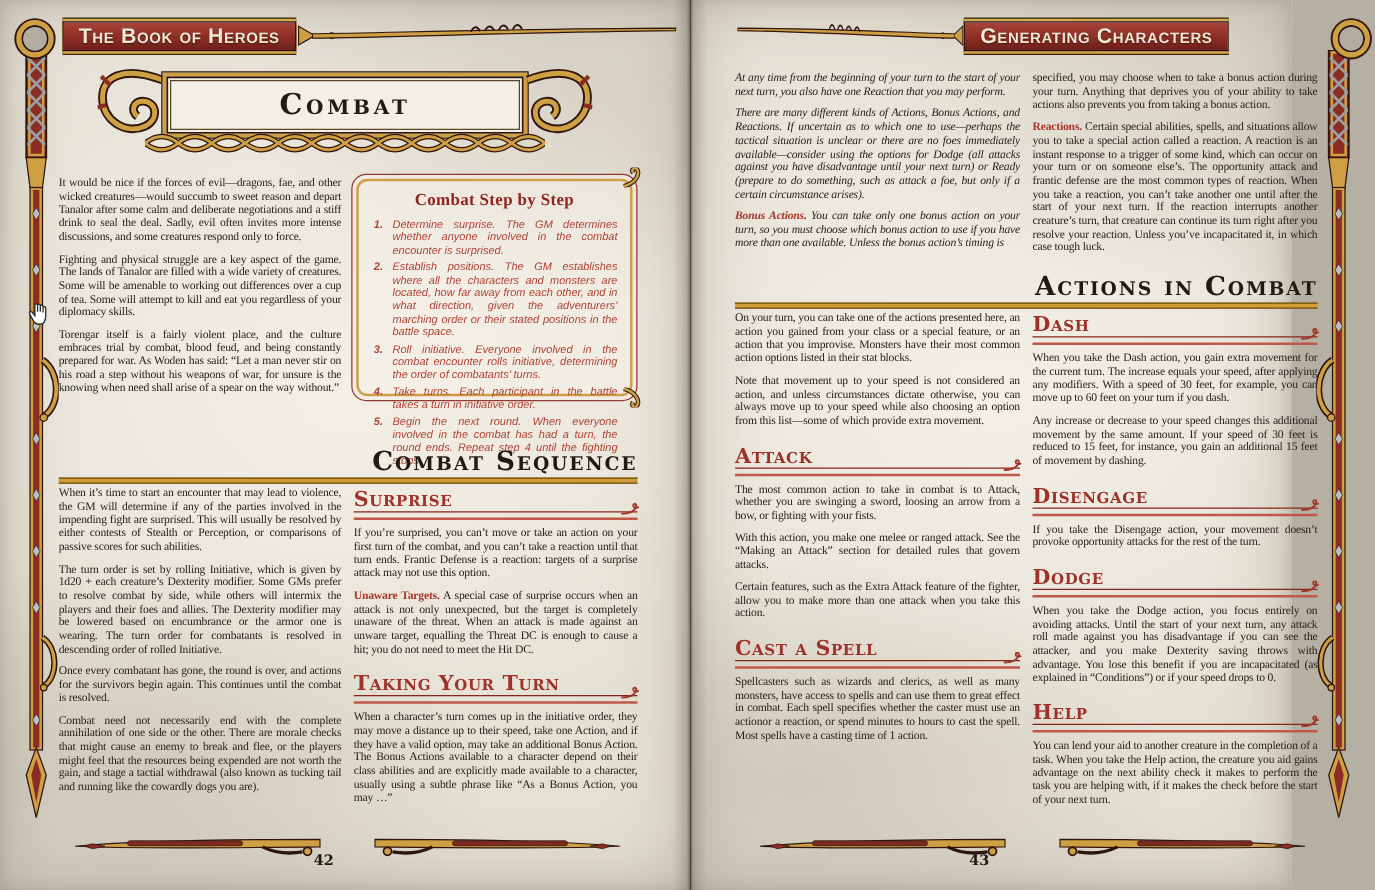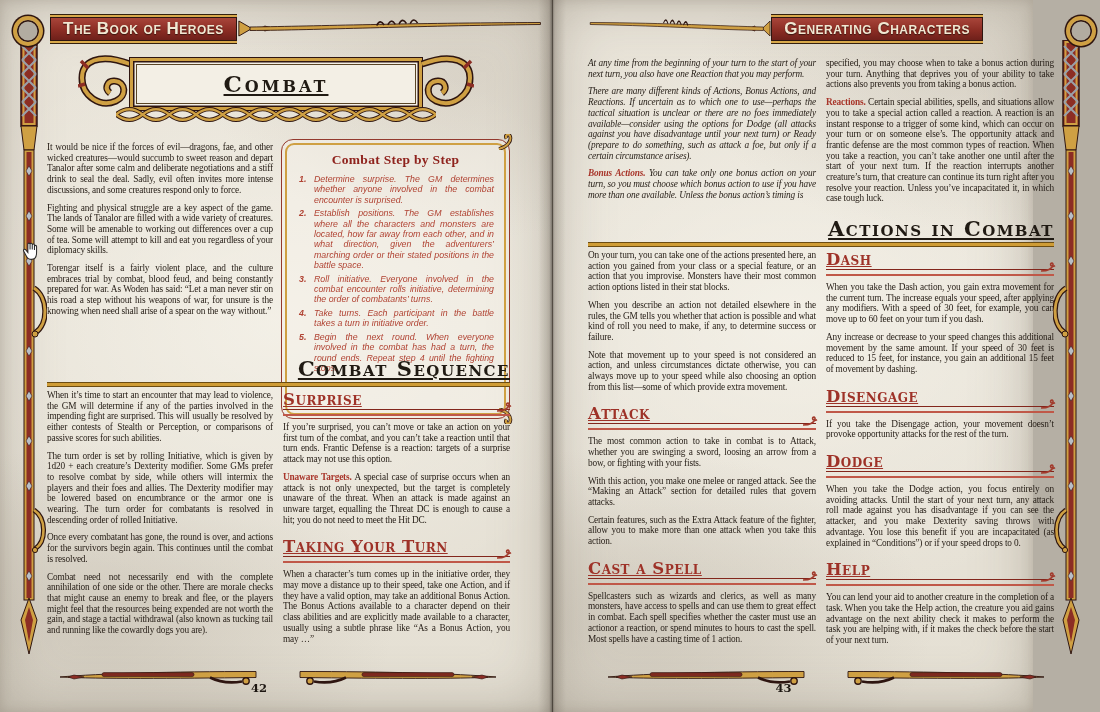--- a/index.html
+++ b/index.html
@@ -18,21 +18,21 @@
   .gutter{position:absolute;left:538px;top:0;width:28px;height:712px;z-index:5;
     background:linear-gradient(90deg,rgba(70,60,50,0),rgba(70,60,50,.18) 40%,rgba(35,30,25,.45) 50%,rgba(70,60,50,.16) 60%,rgba(70,60,50,0));}
   .gutter:after{content:"";position:absolute;left:14px;top:0;bottom:0;width:1px;background:rgba(40,32,25,.55);}
 
   
   .col{position:absolute;}
   .col p{font-size:9.3px;line-height:10.7px;letter-spacing:-.15px;margin:0 0 7px;
     text-align:justify;}
   .col p:last-child{margin-bottom:0;}
   .lead{font-weight:bold;color:#a8352a;}
-  .display{font-family:"DejaVu Serif",serif;font-variant:small-caps;font-weight:bold;color:#201a13;text-decoration:underline;}
+  .display{font-family:"DejaVu Serif",serif;font-variant:small-caps;font-weight:bold;color:#201a13;}
   h1.chapter-title{margin:0;font-size:23px;letter-spacing:3px;text-align:center;line-height:46px;}
   h2.section-title{margin:0;font-size:21px;letter-spacing:1.5px;text-align:right;line-height:22px;}
   .gold-rule{height:3px;background:#cf9c35;border-top:1px solid #6b4c12;border-bottom:1px solid #6b4c12;margin-top:2px;}
   h3.subhead{margin:0;font-size:16.5px;letter-spacing:.5px;line-height:19px;color:#9e3228;}
   .subrule{position:relative;height:4px;margin:0 0 6px;border-top:1px solid #82261c;border-bottom:2px solid #c05848;}
   .subrule svg{position:absolute;right:-2px;top:-8px;}
   .sub{margin-top:12px;}
   .sub:first-child{margin-top:0;}
   .sub p{margin-bottom:7px;}
 
@@ -58,21 +58,21 @@
   .title-banner{position:absolute;left:80px;top:56px;width:392px;height:70px;}
   .tframe{position:absolute;left:50px;right:50px;top:2px;height:46px;background:#f3efe5;
     border:3px solid #cfa043;outline:1.5px solid #2e1510;box-shadow:inset 0 0 0 1.5px #2e1510;}
   .tframe:before{content:"";position:absolute;inset:3px;border:1px solid #5a4526;pointer-events:none;}
   .flourish{position:absolute;top:-4px;}
   .fl-l{left:-2px;}
   .fl-r{right:-2px;transform:scaleX(-1);}
   .braid{position:absolute;left:36px;right:36px;top:50px;height:17px;width:320px;}
 
   
-  .stepbox{position:absolute;left:281px;top:139px;width:229px;height:280px;
+  .stepbox{position:absolute;left:281px;top:139px;width:229px;height:182px;
     border:1.5px solid #93392e;border-radius:12px;padding:3px;box-sizing:border-box;background:rgba(246,242,233,.5);}
   .stepbox-inner{border:2px solid #cfa043;border-radius:9px;height:100%;box-sizing:border-box;
     padding:7px 10px 4px;}
   .stepbox h4{margin:0 0 6px;text-align:center;font-family:"Liberation Serif",serif;
     font-weight:bold;font-size:13.5px;color:#8f231d;letter-spacing:.3px;}
   .stepbox ol{margin:0;padding:0;list-style:none;counter-reset:step;}
   .stepbox li{position:relative;counter-increment:step;padding-left:17px;margin-bottom:3px;
     font-family:"Liberation Sans",sans-serif;font-style:italic;font-size:8.8px;line-height:10.4px;
     color:#b04232;text-align:justify;}
   .stepbox li:before{content:counter(step) ".";position:absolute;left:2px;font-weight:bold;}
@@ -292,21 +292,20 @@
       <p><span class="lead">Reactions.</span> <span>Certain special abilities, spells, and situations allow you to take a special action called a reaction. A reaction is an instant response to a trigger of some kind, which can occur on your turn or on someone else’s. The opportunity attack and frantic defense are the most common types of reaction. When you take a reaction, you can’t take another one until after the start of your next turn. If the reaction interrupts another creature’s turn, that creature can continue its turn right after you resolve your reaction. Unless you’ve incapacitated it, in which case tough luck.</span></p>
     </div>
 
     <div class="sect-head sh-right">
       <h2 class="section-title display">Actions in Combat</h2>
       <div class="gold-rule"></div>
     </div>
 
     <div class="col r-col1-bot">
       <p>On your turn, you can take one of the actions presented here, an action you gained from your class or a special feature, or an action that you improvise. Monsters have their most common action options listed in their stat blocks.</p>
-      <p>When you describe an action not detailed elsewhere in the rules, the GM tells you whether that action is possible and what kind of roll you need to make, if any, to determine success or failure.</p>
       <p>Note that movement up to your speed is not considered an action, and unless circumstances dictate otherwise, you can always move up to your speed while also choosing an option from this list—some of which provide extra movement.</p>
       <div class="sub">
         <h3 class="subhead display">Attack</h3>
         <div class="subrule">
           <svg width="16" height="10" viewBox="0 0 16 10">
               <path d="M1,9 C7,9 12,7 13,3 C13.5,0.8 10.5,0.4 10.6,2.6 C10.7,4.4 13,5 15,3.6" fill="none" stroke="#a23a2c" stroke-width="1.6"></path>
             </svg>
         </div>
         <p>The most common action to take in combat is to Attack, whether you are swinging a sword, loosing an arrow from a bow, or fighting with your fists.</p>
         <p>With this action, you make one melee or ranged attack. See the “Making an Attack” section for detailed rules that govern attacks.</p>

